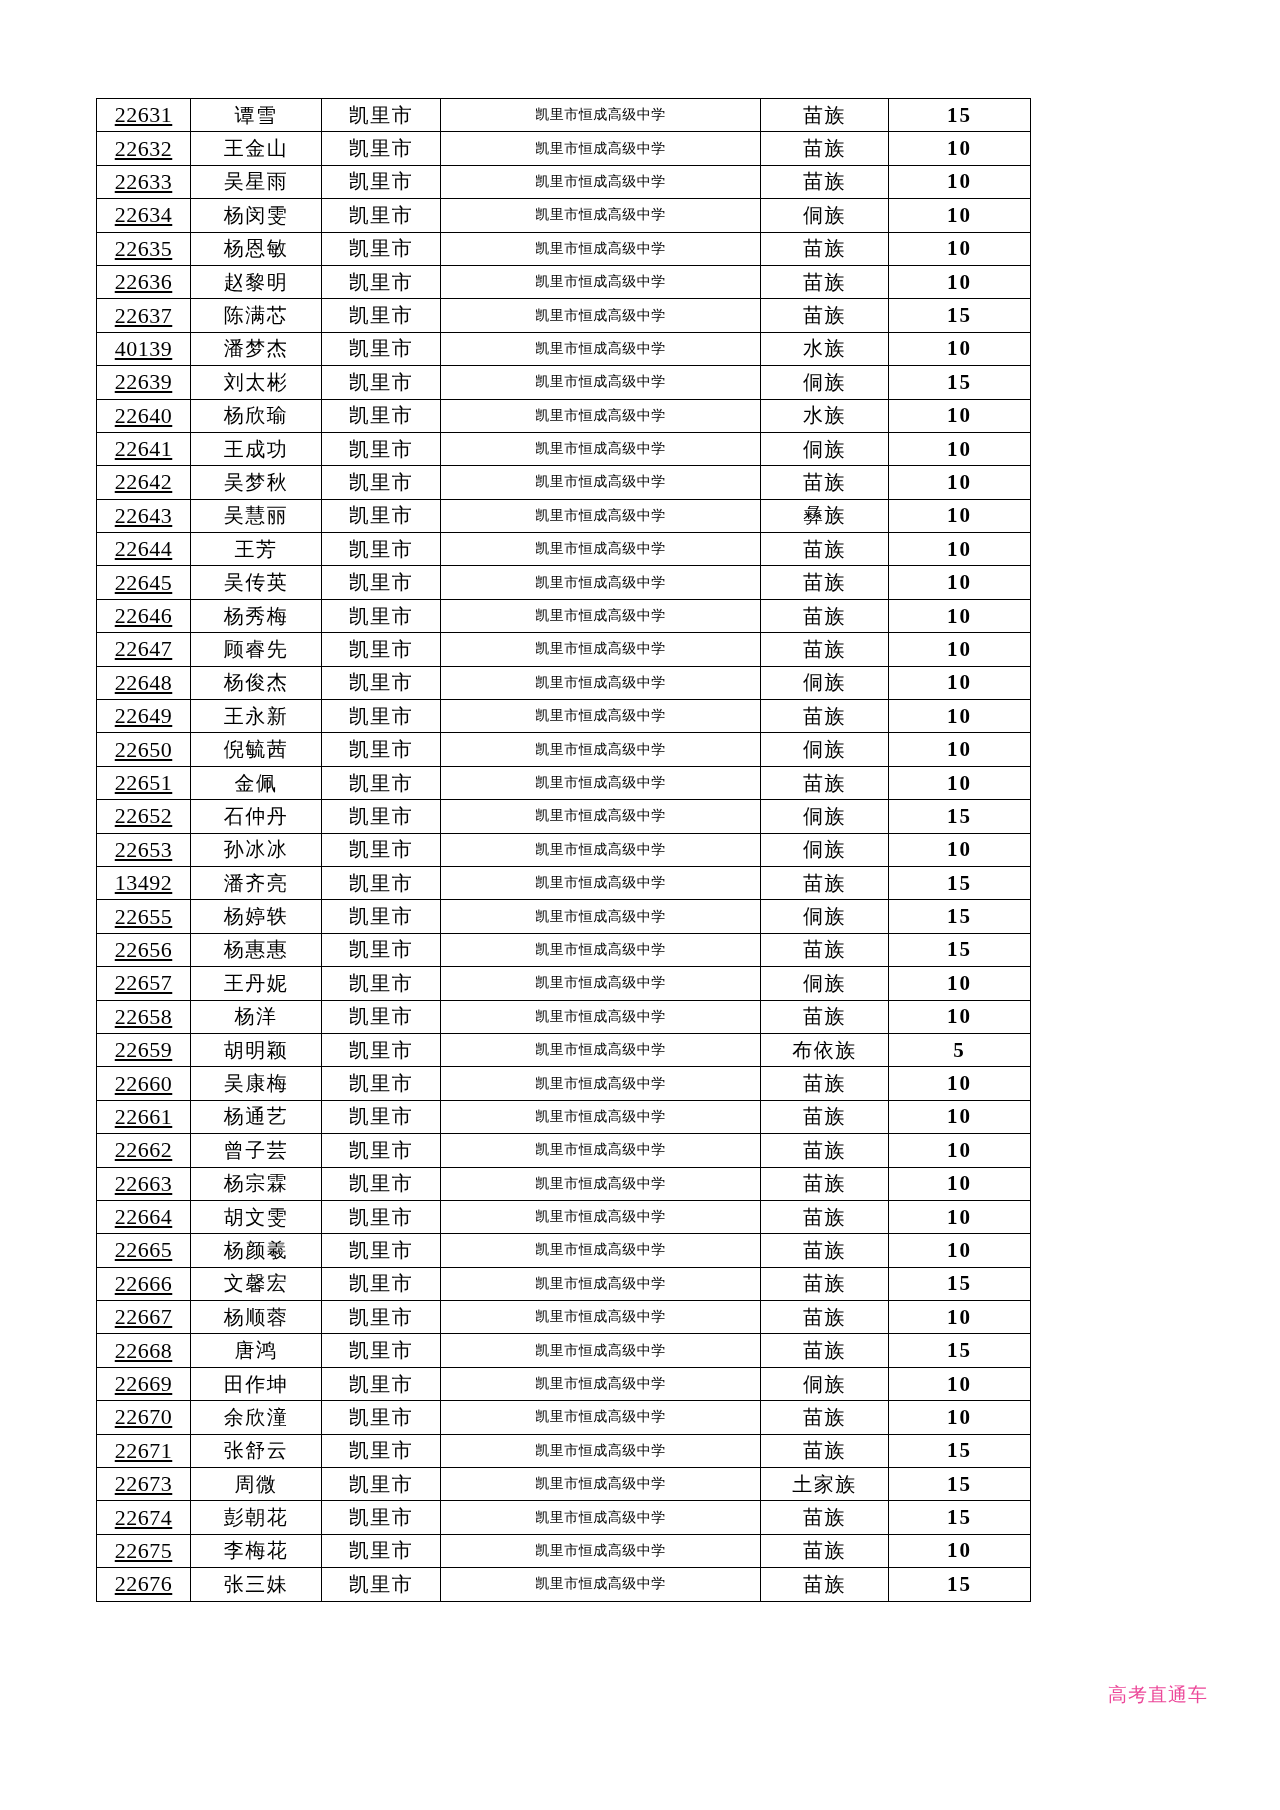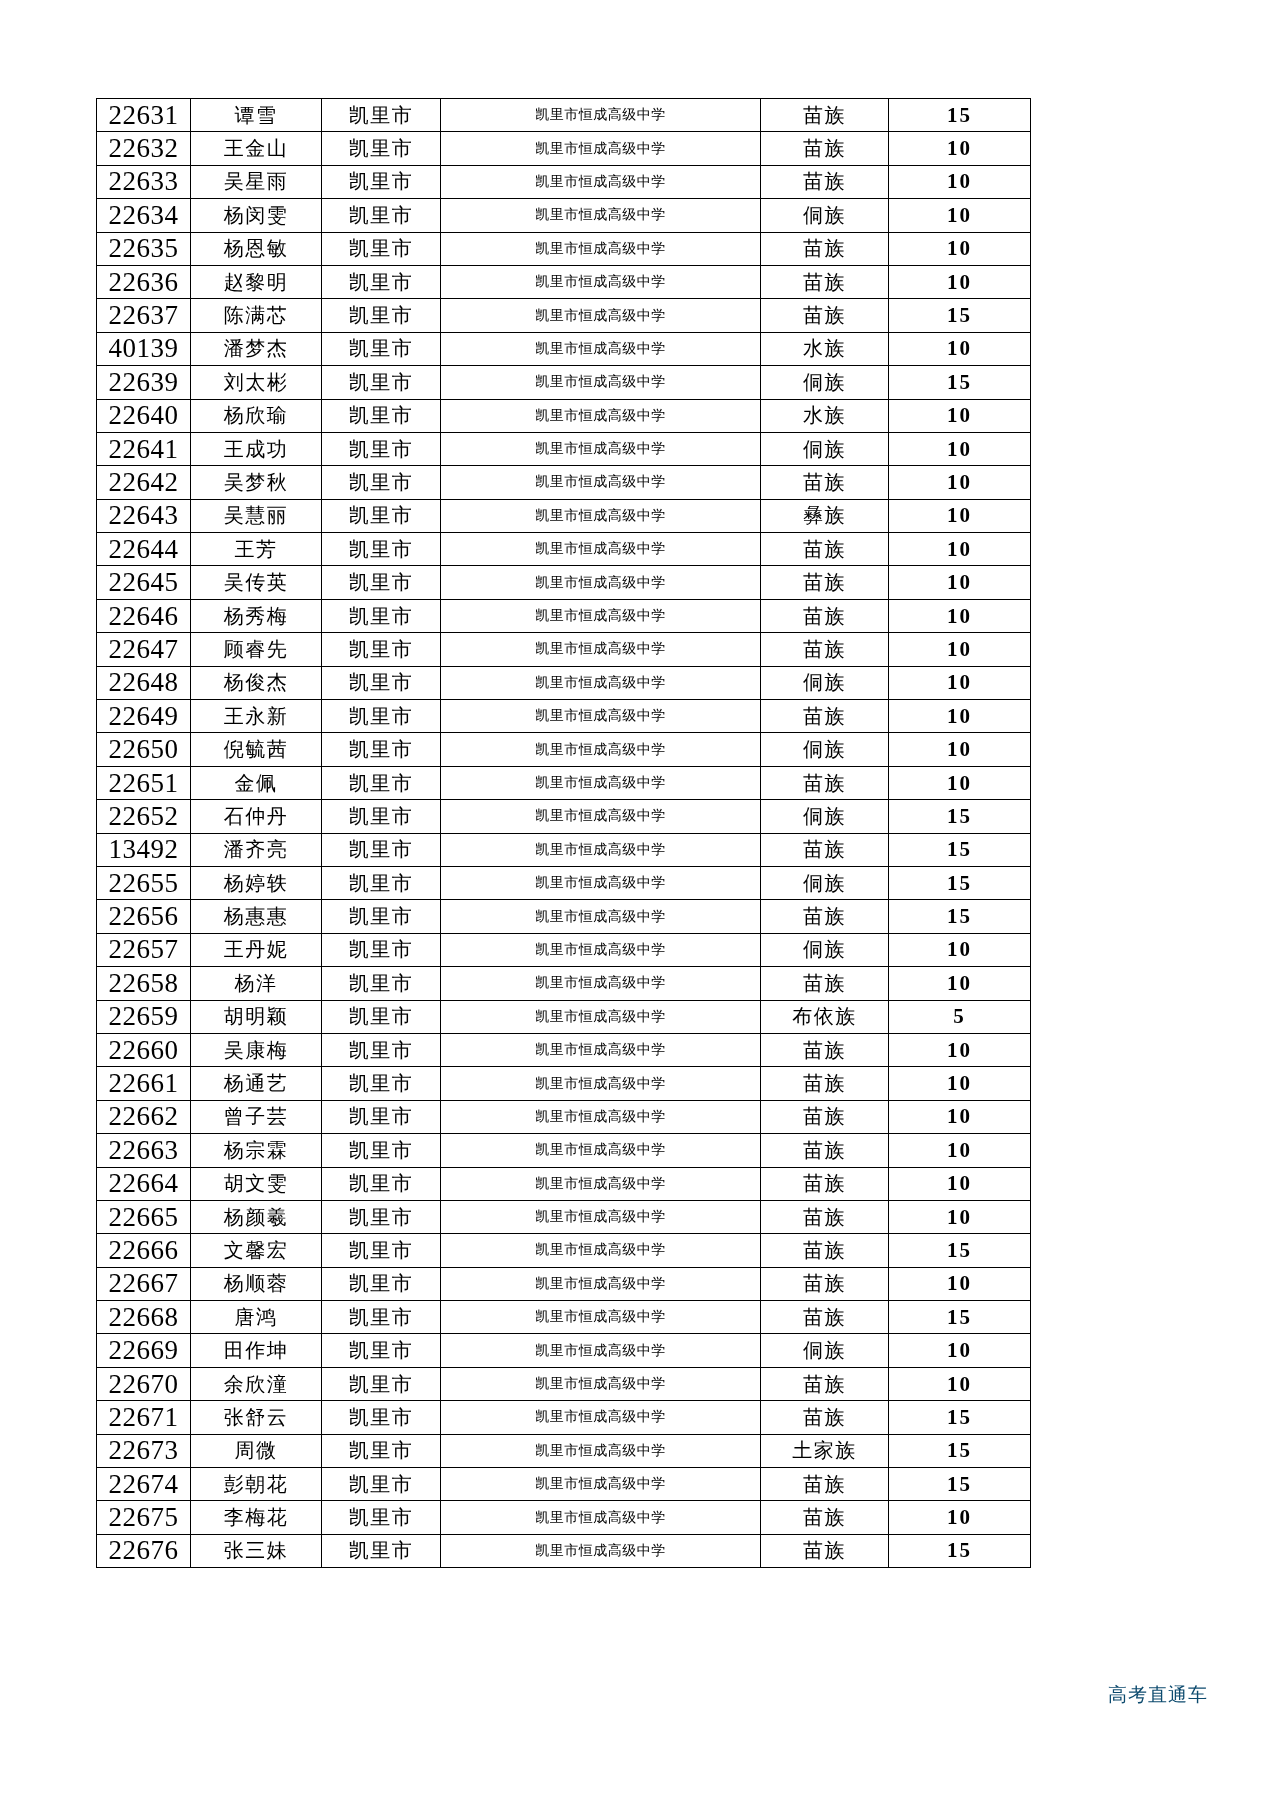--- a/index.html
+++ b/index.html
@@ -47,22 +47,23 @@
   
   col.c-id     { width: 94px; }
   col.c-name   { width: 131px; }
   col.c-city   { width: 119px; }
   col.c-school { width: 320px; }
   col.c-eth    { width: 128px; }
   col.c-pts    { width: 142px; }
 
   td.cell-id {
     font-family: "Liberation Serif", "DejaVu Serif", serif;
-    font-size: 27px;
+    font-size: 22px;
     letter-spacing: 0.5px;
+    text-decoration: underline;
   }
   td.cell-name,
   td.cell-city,
   td.cell-school,
   td.cell-eth {
     font-family: "DejaVu Sans", "Liberation Sans", sans-serif;
     font-size: 20px;
     letter-spacing: 1.5px;
   }
   td.cell-school {
@@ -74,21 +75,21 @@
     font-size: 21px;
     letter-spacing: 2px;
     font-weight: bold;
   }
   #watermark {
     position: absolute;
     right: 72px;
     top: 1682px;
     font-family: "DejaVu Sans", "Liberation Sans", sans-serif;
     font-size: 19px;
-    color: #0c4a6e;
+    color: #ec4899;
     letter-spacing: 1px;
     white-space: nowrap;
   }
 </style>
 </head>
 <body>
 
 <div id="page">
 
   <div id="table-wrap">
@@ -272,20 +273,28 @@
           </tr>
           <tr>
             <td class="cell-id">22652</td>
             <td class="cell-name">石仲丹</td>
             <td class="cell-city">凯里市</td>
             <td class="cell-school">凯里市恒成高级中学</td>
             <td class="cell-eth">侗族</td>
             <td class="cell-pts">15</td>
           </tr>
           <tr>
+            <td class="cell-id">22653</td>
+            <td class="cell-name">孙冰冰</td>
+            <td class="cell-city">凯里市</td>
+            <td class="cell-school">凯里市恒成高级中学</td>
+            <td class="cell-eth">侗族</td>
+            <td class="cell-pts">10</td>
+          </tr>
+          <tr>
             <td class="cell-id">13492</td>
             <td class="cell-name">潘齐亮</td>
             <td class="cell-city">凯里市</td>
             <td class="cell-school">凯里市恒成高级中学</td>
             <td class="cell-eth">苗族</td>
             <td class="cell-pts">15</td>
           </tr>
           <tr>
             <td class="cell-id">22655</td>
             <td class="cell-name">杨婷轶</td>

